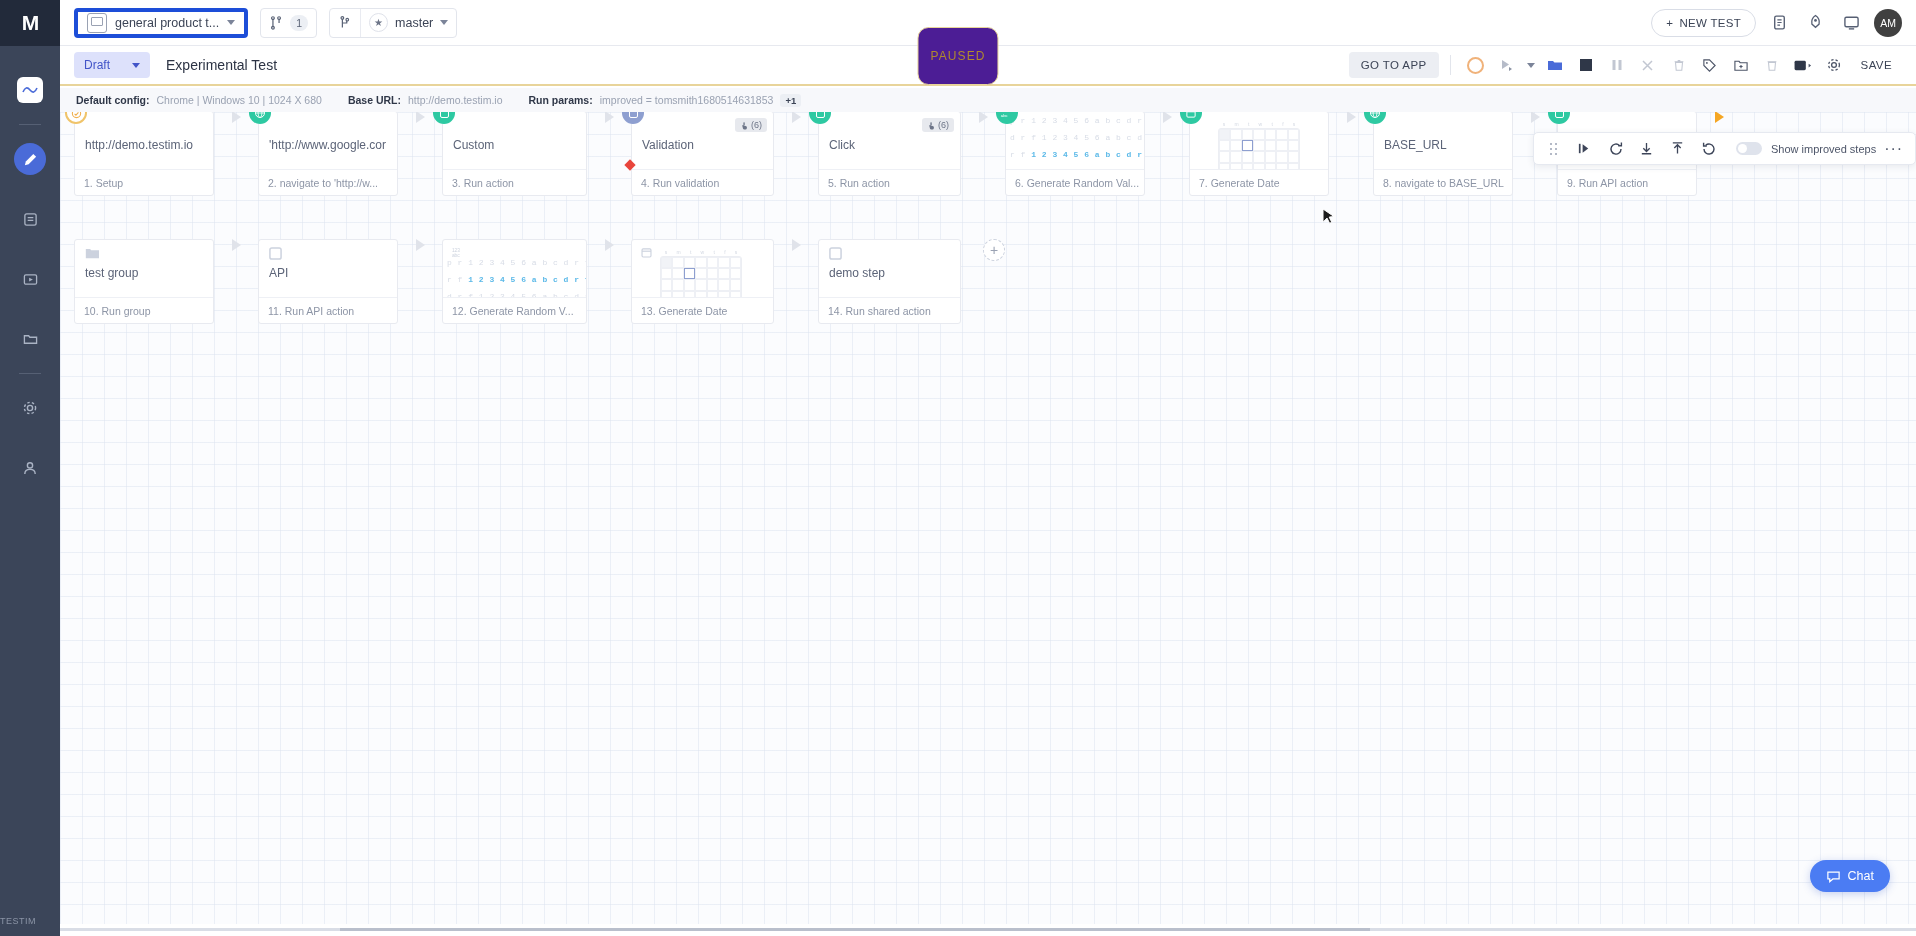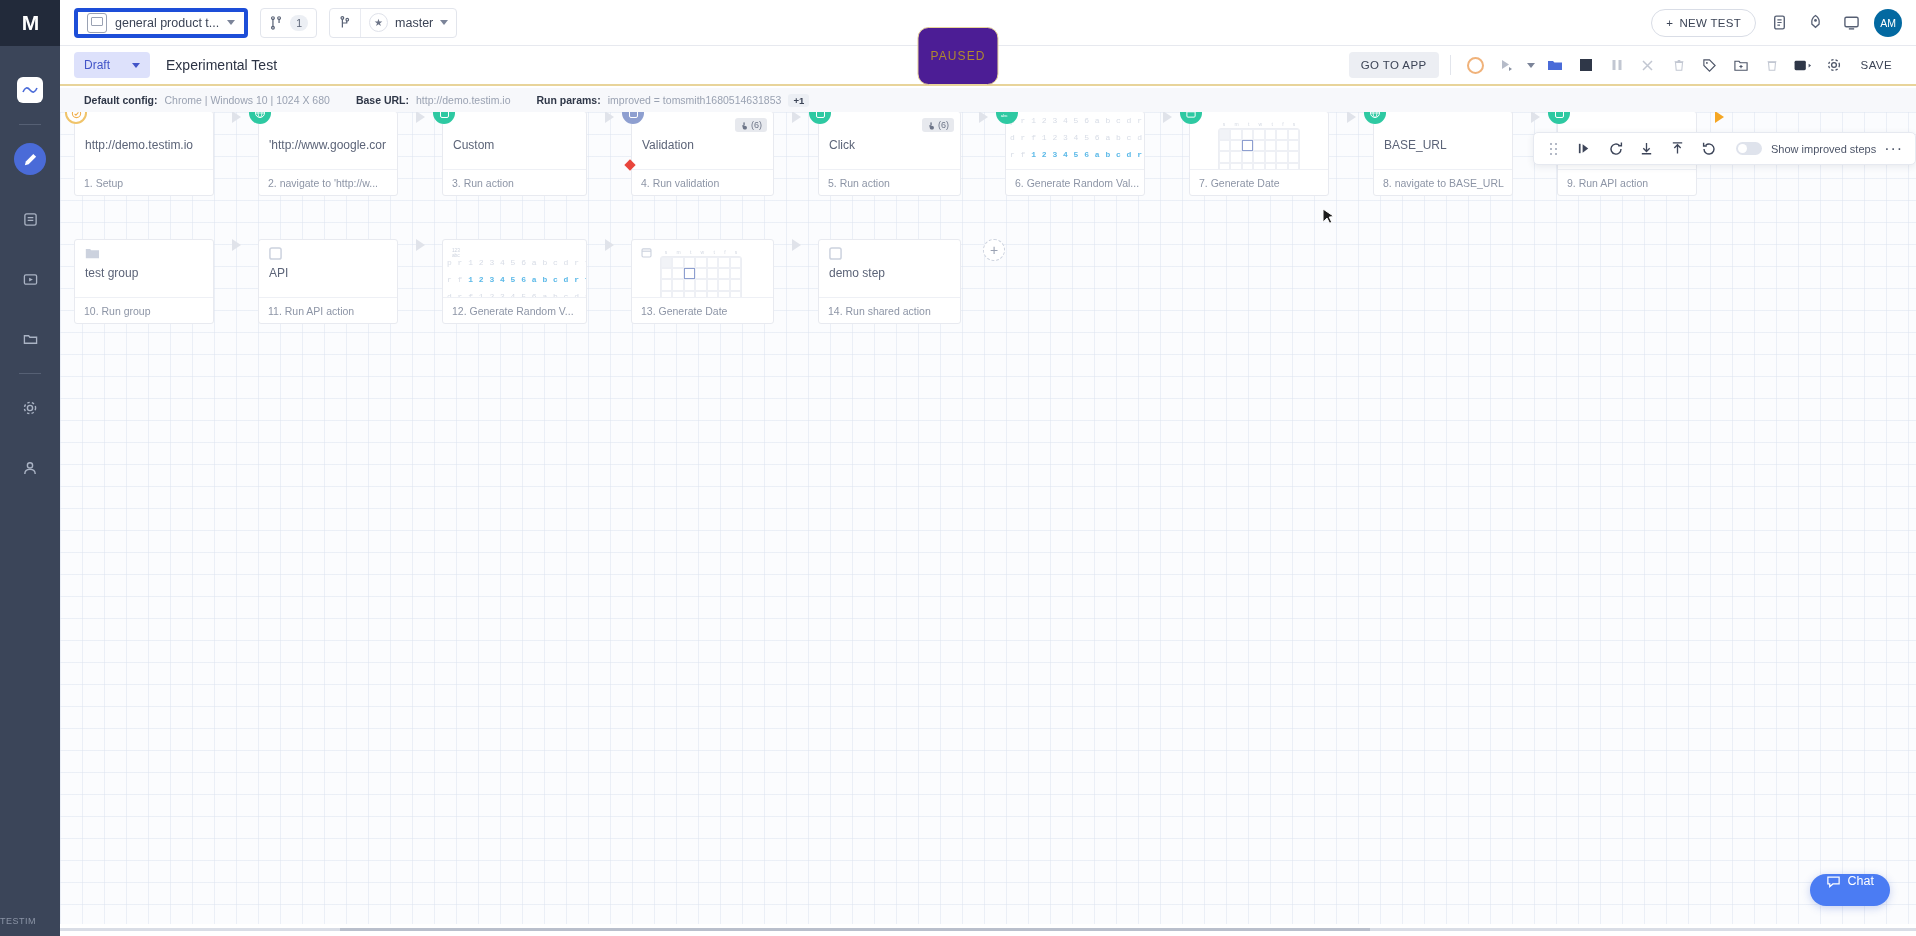--- a/index.html
+++ b/index.html
@@ -80,21 +80,21 @@
   .newtest-btn {
     border: 1px solid #d9dde6; border-radius: 16px; height: 28px; padding: 0 14px;
     display: flex; align-items: center; gap: 6px; font-size: 11.5px; color: #3c4456;
     background: #fff; cursor: pointer; letter-spacing: .3px;
   }
   .ic-btn {
     width: 26px; height: 26px; display: flex; align-items: center; justify-content: center;
     color: #565f73; cursor: pointer;
   }
   .avatar {
-    width: 28px; height: 28px; border-radius: 50%; background: #0369a1; color: #fff;
+    width: 28px; height: 28px; border-radius: 50%; background: #404040; color: #fff;
     display: flex; align-items: center; justify-content: center; font-size: 10.5px; cursor: pointer;
   }
 
   
   .titlebar {
     position: absolute; left: 60px; top: 46px; width: 1856px; height: 40px;
     background: #fff; display: flex; align-items: center; padding: 0 14px;
     border-bottom: 2px solid #e8d49a;
   }
   .draft-pill {
@@ -118,21 +118,21 @@
   .tb-ic {
     width: 28px; height: 28px; display: flex; align-items: center; justify-content: center;
     color: #4d5568; cursor: pointer; font-size: 13px;
   }
   .tb-ic.dim { color: #c2c7d2; }
   .save-btn { font-size: 11.5px; color: #3c4456; padding: 0 10px; cursor: pointer; letter-spacing: .4px; }
 
   
   .configbar {
     position: absolute; left: 60px; top: 88px; width: 1856px; height: 24px;
-    background: #f7f8fb; display: flex; align-items: center; padding: 0 24px; gap: 7px;
+    background: #f7f8fb; display: flex; align-items: center; padding: 0 16px; gap: 7px;
     font-size: 10.5px;
   }
   .cfg-k { color: #2f3748; font-weight: bold; }
   .cfg-v { color: #9aa2b2; }
   .cfg-gap { width: 12px; }
   .plus-badge {
     background: #eceff4; color: #3c4456; font-size: 9.5px; font-weight: bold;
     border-radius: 3px; padding: 1px 5px;
   }
 
@@ -225,22 +225,22 @@
     display: grid; grid-template-columns: repeat(7, 1fr); grid-template-rows: repeat(5, 1fr);
   }
   .thumb-cal i { border: .5px solid #eef0f5; display: block; }
   .thumb-cal i.sel { border: 1.3px solid #8e9fd0; }
   .thumb-cal i.grey { background: #f1f3f7; }
   .thumb-caltop { position: absolute; left: 28px; top: 9px; width: 82px; font-size: 5px; color: #d3d8e2;
                   display: flex; justify-content: space-around; }
 
   
   .chat-btn {
-    position: absolute; right: 26px; bottom: 18px; background: #4b7cf3; color: #fff;
-    border-radius: 18px; height: 32px; padding: 0 16px; display: flex; align-items: flex-start; gap: 7px;
+    position: absolute; right: 26px; bottom: 32px; background: #4b7cf3; color: #fff;
+    border-radius: 18px; height: 32px; padding: 0 16px; display: flex; align-items: center; gap: 7px;
     font-size: 12.5px; box-shadow: 0 2px 8px rgba(40,80,200,.25); cursor: pointer; z-index: 20;
   }
   .bottom-strip {
     position: absolute; left: 60px; bottom: 0; width: 1856px; height: 8px; background: #fff;
     border-top: 3px solid #d9dde6;
   }
   .bottom-strip::after {
     content: ""; position: absolute; left: 280px; top: -3px; width: 1030px; height: 3px; background: #b9bfcc;
   }
 </style>

